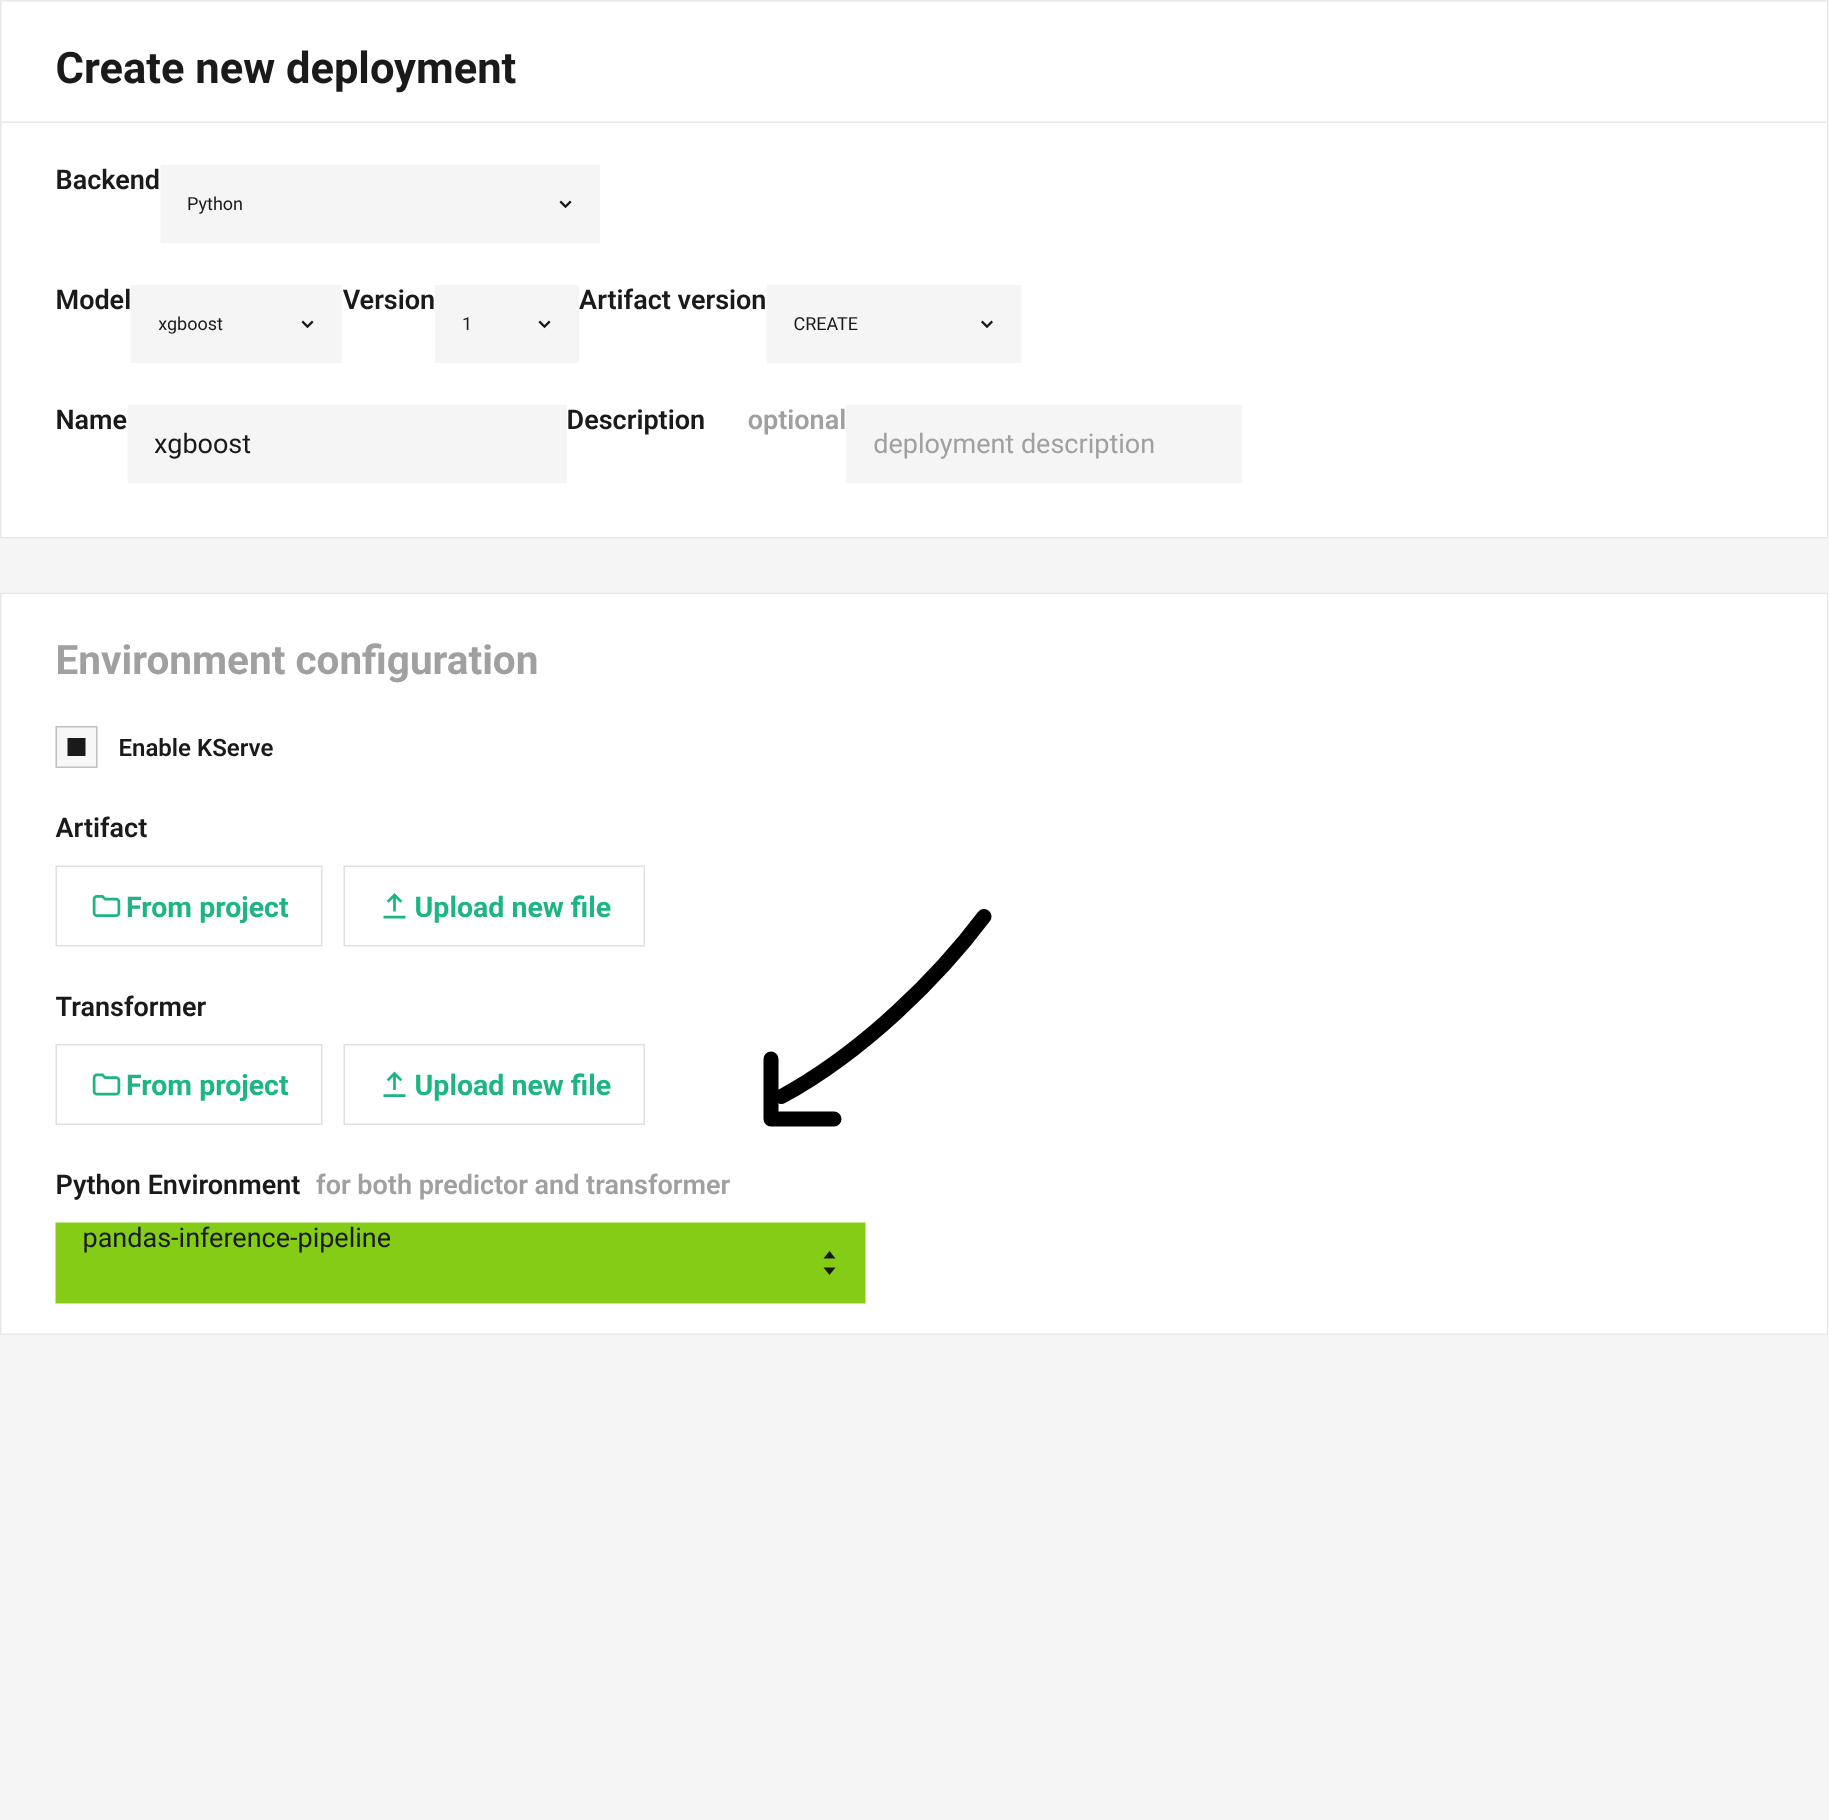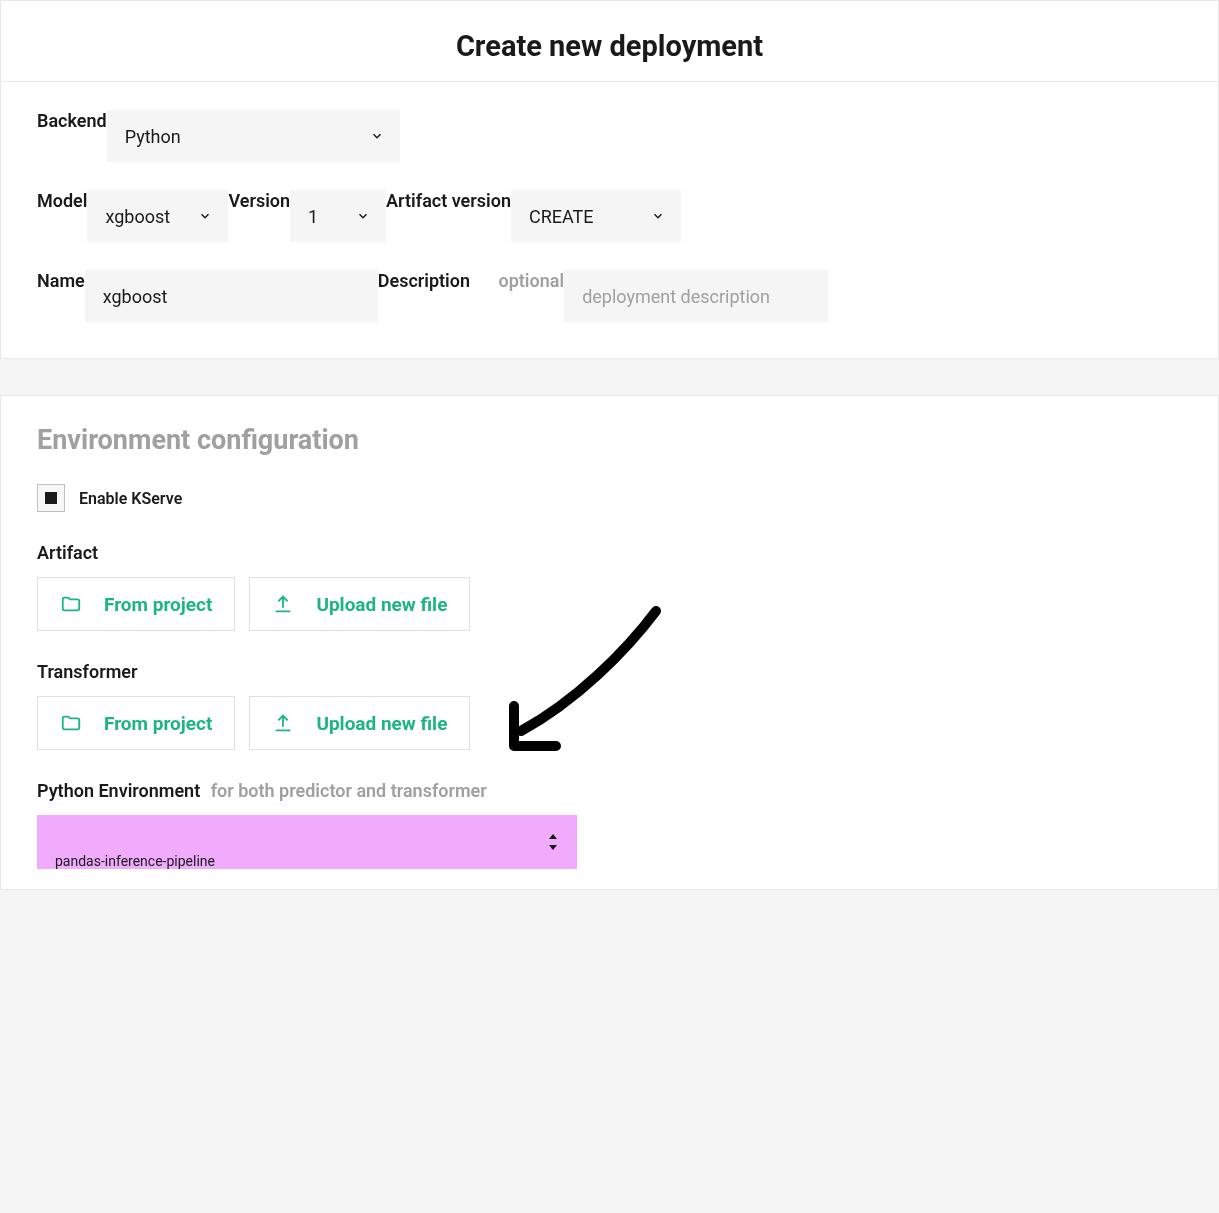--- a/index.html
+++ b/index.html
@@ -18,21 +18,20 @@
       border: 1px solid #e8e8e8;
       padding: 28px 36px 36px 36px;
     }
     .panel + .panel {
       margin-top: 36px;
     }
     .heading-1 {
       font-size: 29px;
       font-weight: 700;
       margin-bottom: 10px;
-      text-align: center;
     }
     .heading-2 {
       font-size: 27px;
       font-weight: 700;
       color: #a0a0a0;
       margin-bottom: 28px;
     }
     .divider {
       border-top: 1px solid #e8e8e8;
       margin: 18px -36px 28px -36px;
@@ -65,21 +64,21 @@
     .backend-desc {
       font-size: 19px;
       color: #1a1a1a;
       white-space: nowrap;
     }
     .select {
       background: #f5f5f5;
       border: none;
       height: 52px;
       padding: 0 44px 0 18px;
-      font-size: 18px;
+      font-size: 12px;
       color: #1a1a1a;
       display: flex;
       align-items: center;
       position: relative;
       cursor: pointer;
     }
     .select .chev {
       position: absolute;
       right: 16px;
       top: 50%;
@@ -138,40 +137,40 @@
       gap: 14px;
       margin-bottom: 30px;
     }
     .btn {
       background: #ffffff;
       border: 1px solid #e0e0e0;
       height: 54px;
       padding: 0 22px;
       display: flex;
       align-items: center;
-      gap: 22px;
+      gap: 2px;
       font-size: 19px;
       font-weight: 700;
       color: #1db584;
       cursor: pointer;
       font-family: inherit;
     }
     .btn svg {
       width: 22px;
       height: 22px;
     }
     .env-select {
-      background: #f0abfc;
+      background: #84cc16;
       border: none;
       height: 54px;
       padding: 0 50px 0 18px;
-      font-size: 14px;
-      color: #1a1a1a;
-      display: flex;
-      align-items: flex-end;
+      font-size: 18px;
+      color: #1a1a1a;
+      display: flex;
+      align-items: flex-start;
       position: relative;
       width: 540px;
       cursor: pointer;
     }
     .dbl-chev {
       position: absolute;
       right: 18px;
       top: 50%;
       transform: translateY(-50%);
       width: 12px;

